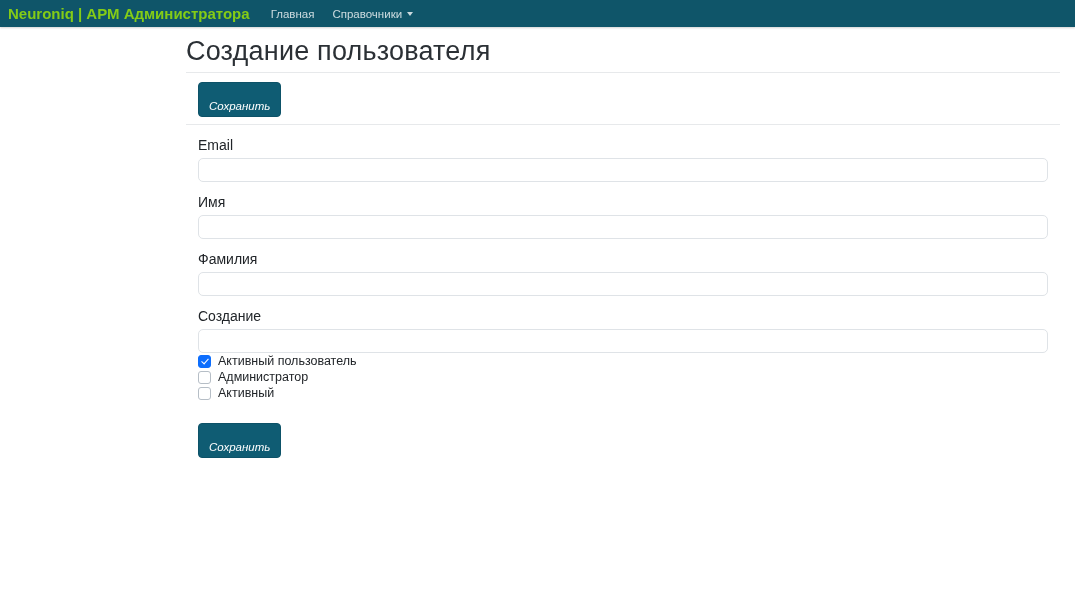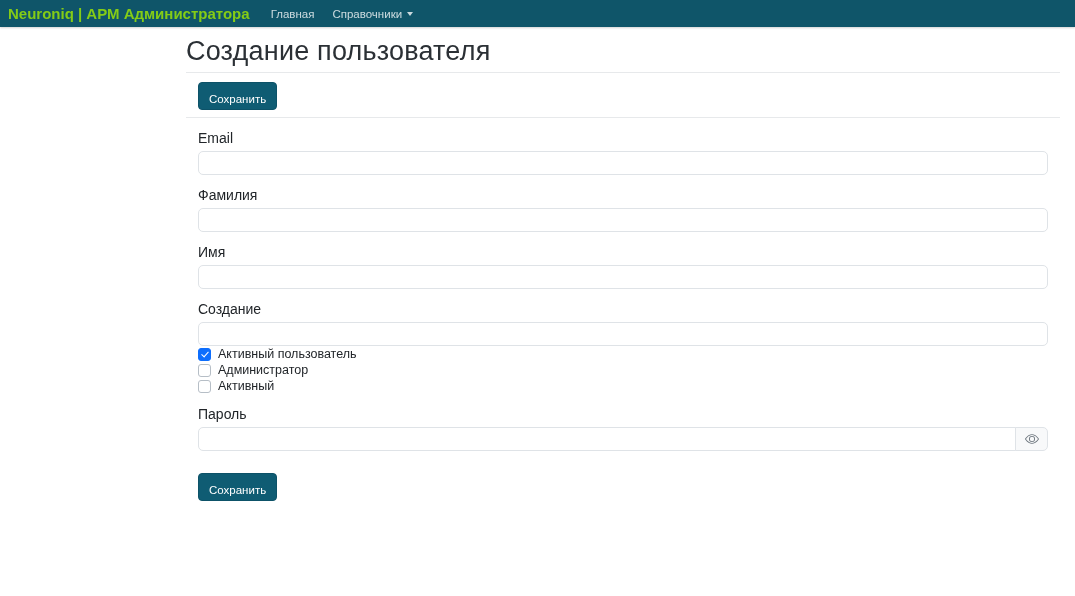--- a/index.html
+++ b/index.html
@@ -32,22 +32,22 @@
     text-align: left; font-size: 27px; font-weight: 500; color: #2b3035;
     margin-top: 6px; line-height: 36px; letter-spacing: 0.2px;
   }
   hr.divider { border: none; border-top: 1px solid #e7e9eb; margin: 0; }
   hr.divider.top { margin-top: 3px; }
 
   .toolbar-row { padding: 9px 12px 7px 12px; }
 
   .btn-save {
     background: #0f5c73; color: #ffffff; border: 1px solid #0d5268; border-radius: 4px;
-    font-size: 11.5px; font-family: inherit; padding: 10px 10px 4px 10px; line-height: 12px;
-    cursor: pointer; display: inline-block;
+    font-size: 11.5px; font-family: inherit; padding: 17px 10px 4px 10px; line-height: 12px;
+    cursor: pointer; display: inline-block; font-style: italic;
   }
 
   
   .form-group { margin-top: 13px; padding: 0 12px; }
   .form-label {
     display: block; font-size: 14px; line-height: 14px; margin-bottom: 6px; color: #212529;
   }
   .form-control {
     width: 100%; height: 24px; border: 1px solid #dfe3e7; border-radius: 5px;
     background: #ffffff; font-size: 12px; font-family: inherit; padding: 0 8px;
@@ -101,26 +101,26 @@
   <hr class="divider">
 
   <form>
 
     <div class="form-group">
       <label class="form-label">Email</label>
       <input class="form-control" type="text" value="" style="">
     </div>
 
     <div class="form-group">
-      <label class="form-label">Фамилия</label>
+      <label class="form-label">Имя</label>
       <input class="form-control" type="text" value="" style="">
     </div>
 
     <div class="form-group">
-      <label class="form-label">Имя</label>
+      <label class="form-label">Фамилия</label>
       <input class="form-control" type="text" value="" style="">
     </div>
 
     <div class="form-group">
       <label class="form-label">Создание</label>
       <input class="form-control" type="text" value="" style="">
     </div>
 
     <div class="check-row">
       <span class="checkbox checked"></span>
@@ -131,33 +131,19 @@
       <span class="checkbox"></span>
       <span class="check-label">Администратор</span>
     </div>
 
     <div class="check-row">
       <span class="checkbox"></span>
       <span class="check-label">Активный</span>
     </div>
 
 
-    <div class="form-group">
-      <label class="form-label">Пароль</label>
-      <div class="input-group">
-        <input class="form-control" type="password" value="" style="">
-        <button type="button" class="btn-eye">
-          <span>
-            <svg width="14" height="14" viewBox="0 0 16 16" fill="#6c757d" xmlns="http://www.w3.org/2000/svg">
-              <path d="M16 8s-3-5.5-8-5.5S0 8 0 8s3 5.5 8 5.5S16 8 16 8zM1.173 8a13.133 13.133 0 0 1 1.66-2.043C4.12 4.668 5.88 3.5 8 3.5c2.12 0 3.879 1.168 5.168 2.457A13.133 13.133 0 0 1 14.828 8c-.058.087-.122.183-.195.288-.335.48-.83 1.12-1.465 1.755C11.879 11.332 10.119 12.5 8 12.5c-2.12 0-3.879-1.168-5.168-2.457A13.134 13.134 0 0 1 1.172 8z"></path>
-              <path d="M8 5.5a2.5 2.5 0 1 0 0 5 2.5 2.5 0 0 0 0-5zM4.5 8a3.5 3.5 0 1 1 7 0 3.5 3.5 0 0 1-7 0z"></path>
-            </svg>
-          </span>
-        </button>
-      </div>
-    </div>
 
     <div class="submit-row">
       <button class="btn-save">Сохранить</button>
     </div>
 
   </form>
 </main>
 
 </body></html>

